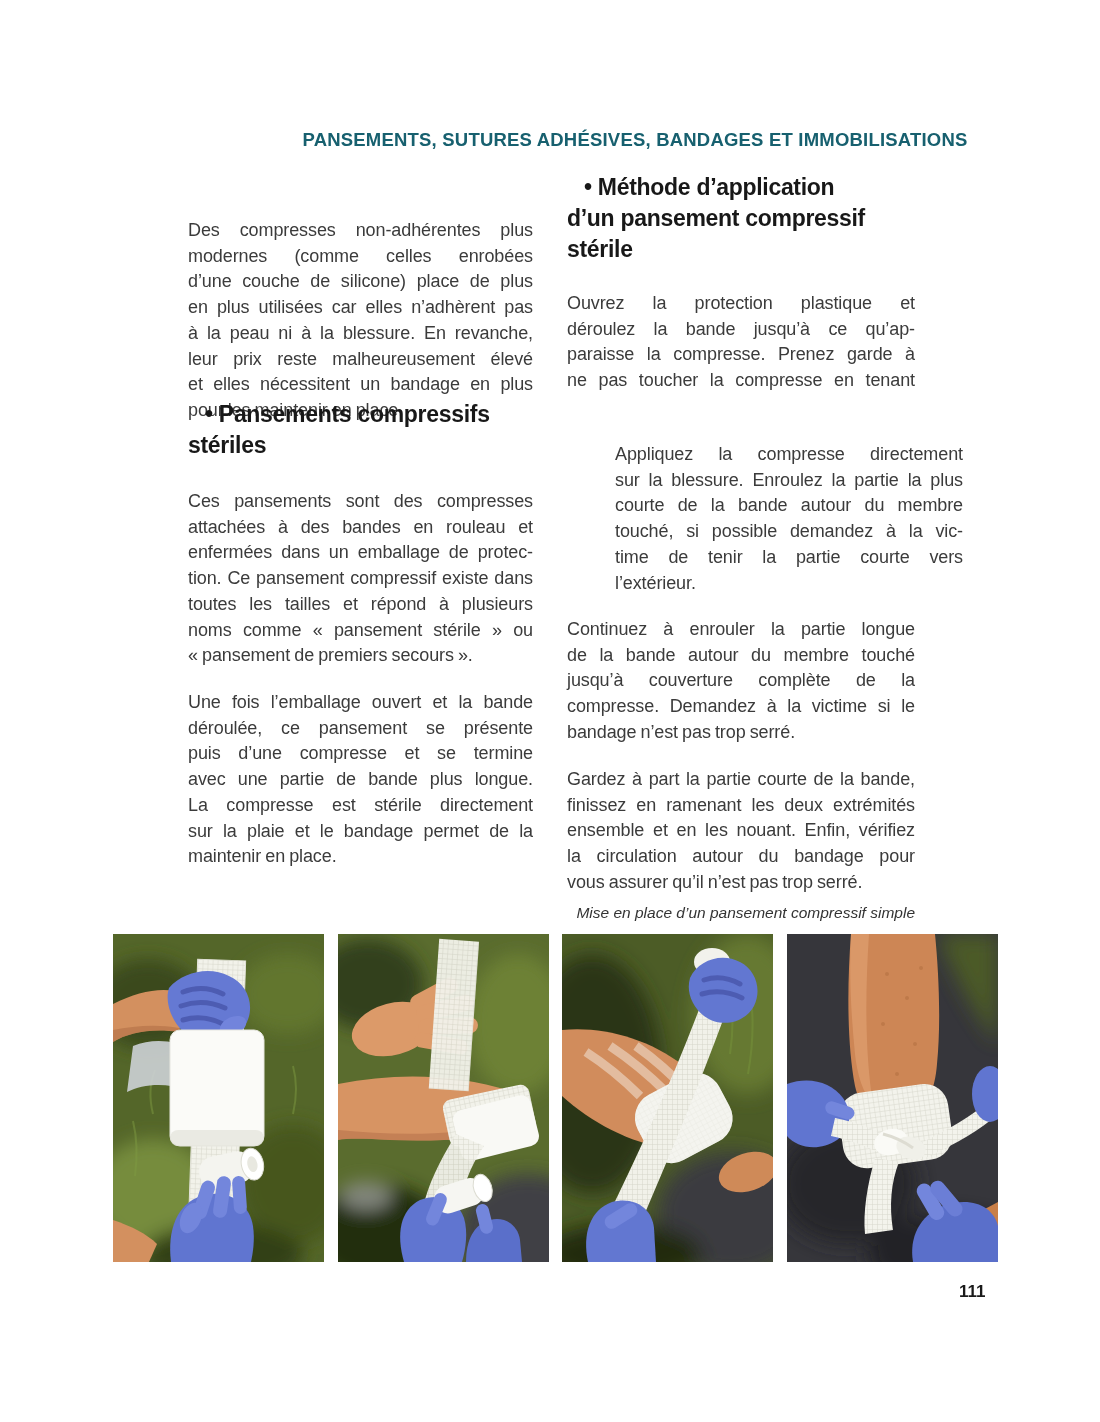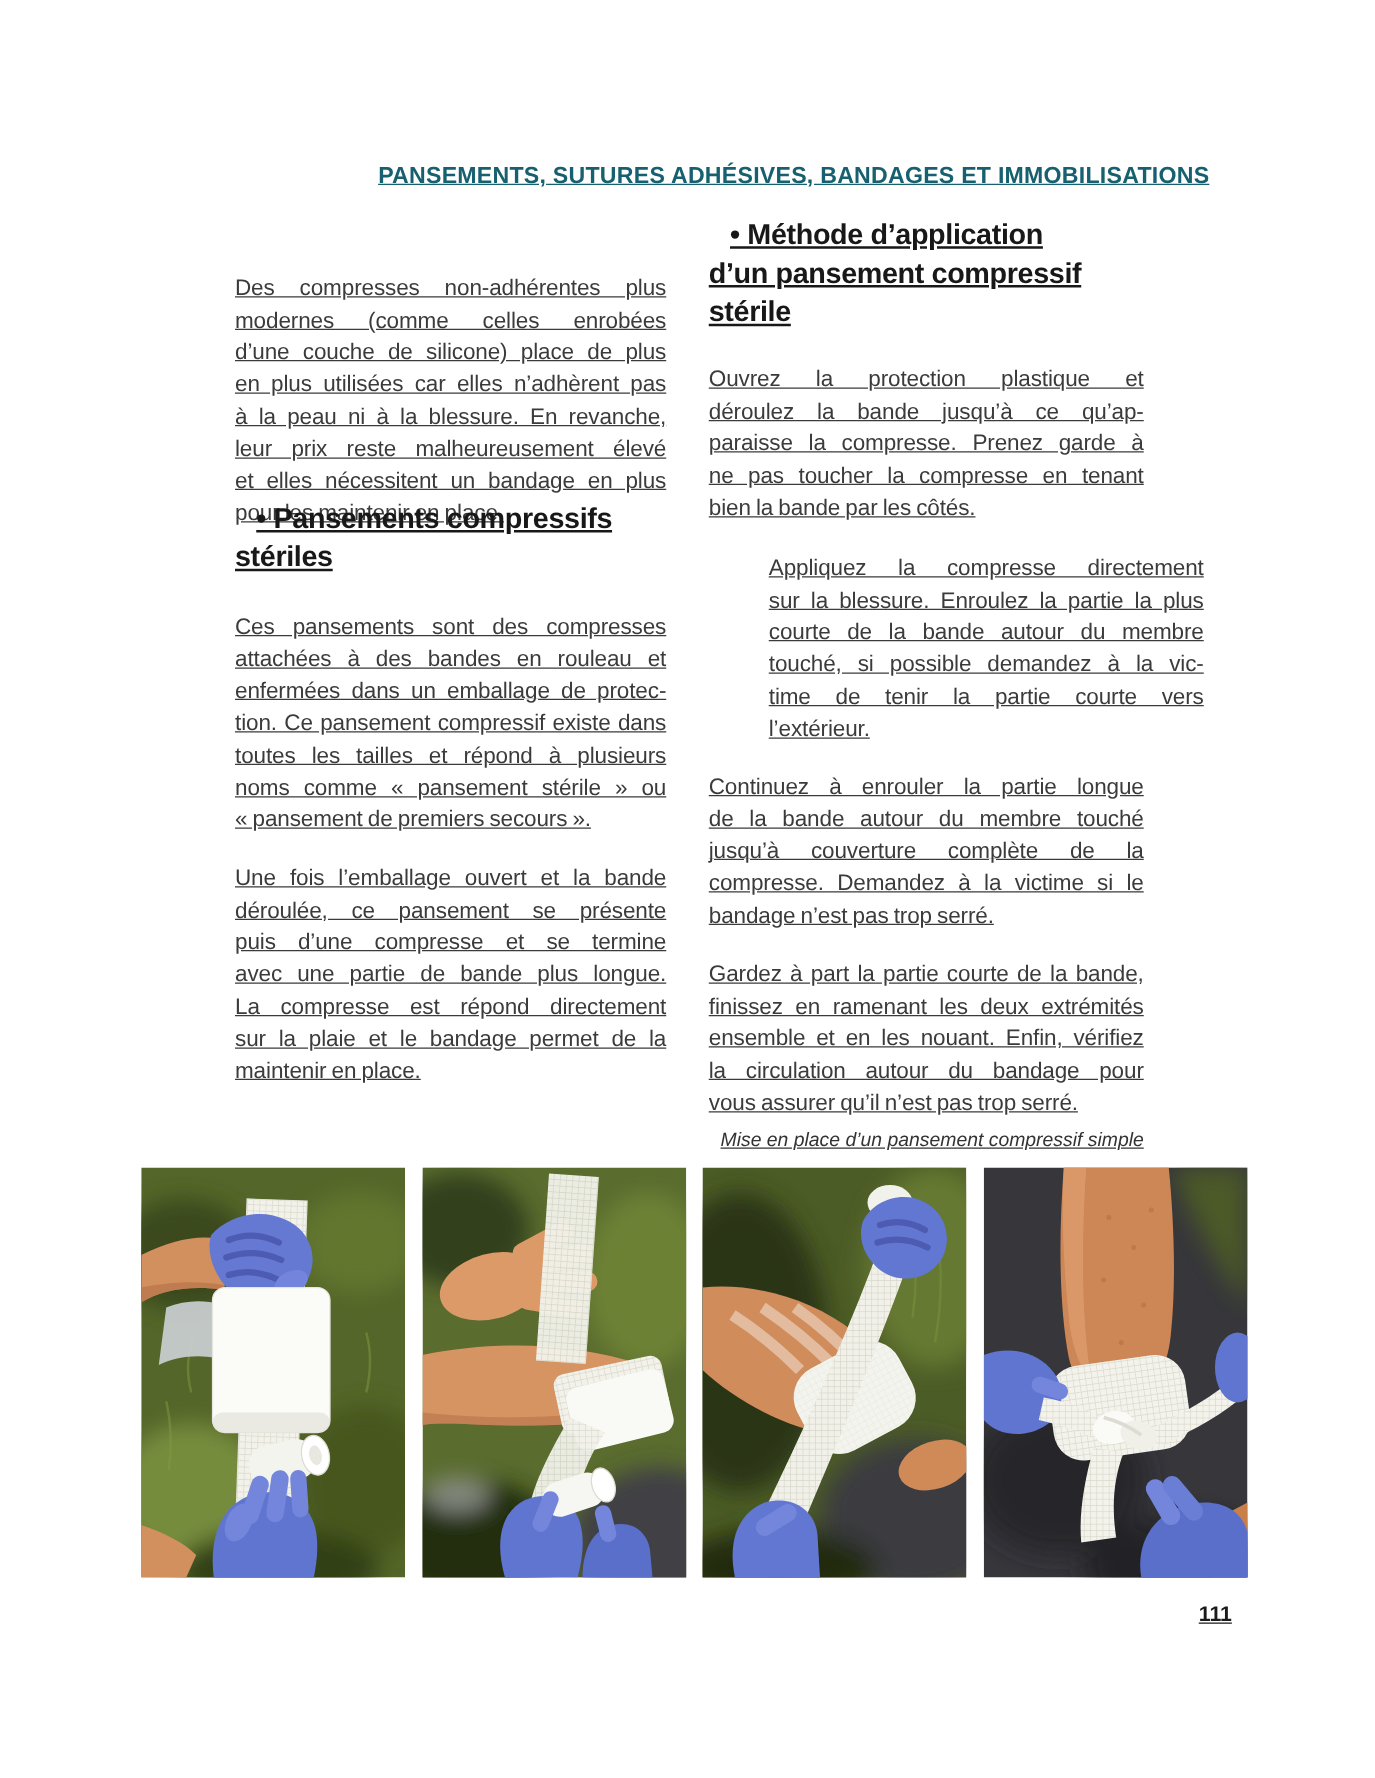--- a/index.html
+++ b/index.html
@@ -1,18 +1,18 @@
 <!DOCTYPE html>
 <html><head>
 <meta charset="utf-8">
 <style>
   html,body{margin:0;padding:0;background:#ffffff;}
   .page{position:relative;width:1100px;height:1422px;background:#ffffff;overflow:hidden;
         font-family:"Liberation Sans",sans-serif;}
-  .abs{position:absolute;text-decoration:underline;}
+  .abs{position:absolute;}
   .chapter-header{left:285px;top:129px;width:700px;text-align:center;
         font-size:18.5px;font-weight:700;letter-spacing:0.2px;color:#17606f;}
   .body-para{width:345px;font-size:18px;line-height:25.7px;color:#3b3b3b;
         word-spacing:-0.8px;letter-spacing:-0.1px;}
   .body-para .jl{text-align:justify;text-align-last:justify;}
   .body-para .ll{text-align:left;}
   .heading{font-size:23px;line-height:31px;font-weight:700;color:#181818;letter-spacing:-0.3px;}
   .heading div:first-child{padding-left:17px;}
   .caption{left:567px;top:904px;width:348px;text-align:right;font-style:italic;
         font-size:15.5px;color:#333333;}
@@ -48,36 +48,35 @@
       <div class="jl">tion. Ce pansement compressif existe dans</div>
       <div class="jl">toutes les tailles et répond à plusieurs</div>
       <div class="jl">noms comme « pansement stérile » ou</div>
       <div class="ll">« pansement de premiers secours ».</div>
     </div>
   <div class="abs body-para" style="left:188px;top:690px;">
       <div class="jl">Une fois l’emballage ouvert et la bande</div>
       <div class="jl">déroulée, ce pansement se présente</div>
       <div class="jl">puis d’une compresse et se termine</div>
       <div class="jl">avec une partie de bande plus longue.</div>
-      <div class="jl">La compresse est répond directement</div>
+      <div class="jl">La compresse est stérile directement</div>
       <div class="jl">sur la plaie et le bandage permet de la</div>
       <div class="ll">maintenir en place.</div>
     </div>
 
   <div class="abs heading" style="left:567px;top:172px;width:348px;">
       <div class="ll">• Méthode d’application</div>
       <div class="ll">d’un pansement compressif</div>
       <div class="ll">stérile</div>
     </div>
   <div class="abs body-para" style="left:567px;top:291px;width:348px;">
       <div class="jl">Ouvrez la protection plastique et</div>
       <div class="jl">déroulez la bande jusqu’à ce qu’ap-</div>
       <div class="jl">paraisse la compresse. Prenez garde à</div>
       <div class="jl">ne pas toucher la compresse en tenant</div>
-      <div class="ll">bien la bande par les côtés.</div>
     </div>
   <div class="abs body-para" style="left:567px;top:442px;width:348px;margin-left:48px;">
       <div class="jl">Appliquez la compresse directement</div>
       <div class="jl">sur la blessure. Enroulez la partie la plus</div>
       <div class="jl">courte de la bande autour du membre</div>
       <div class="jl">touché, si possible demandez à la vic-</div>
       <div class="jl">time de tenir la partie courte vers</div>
       <div class="ll">l’extérieur.</div>
     </div>
   <div class="abs body-para" style="left:567px;top:617px;width:348px;">

